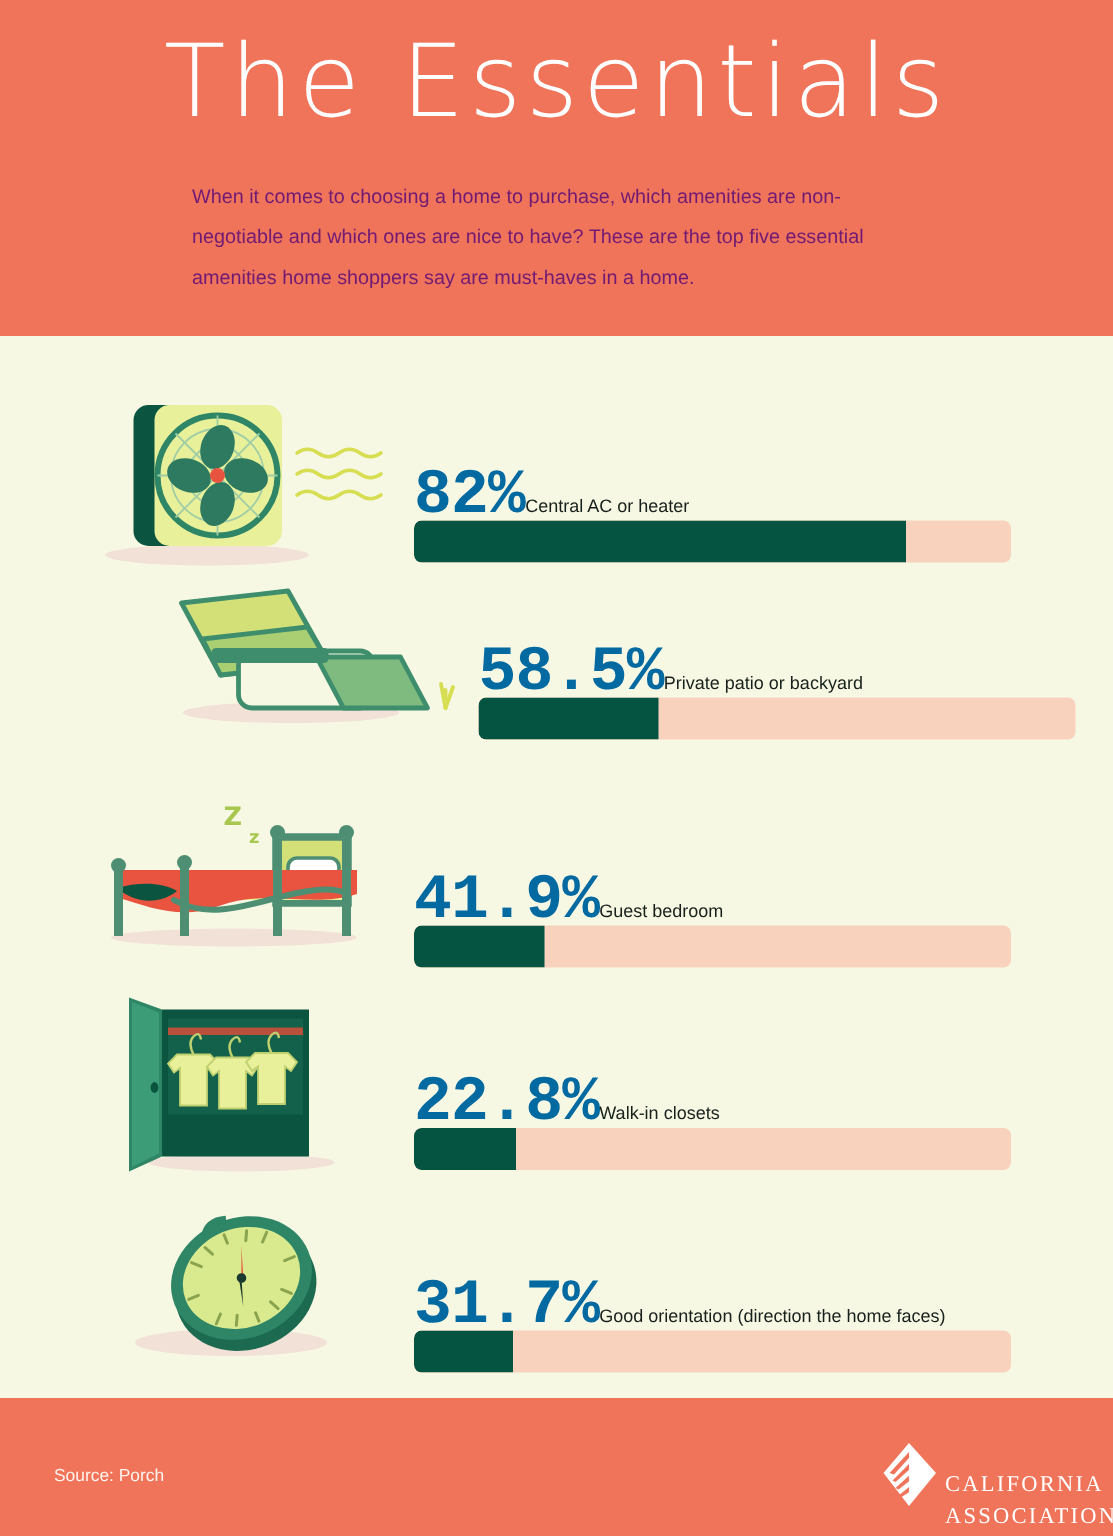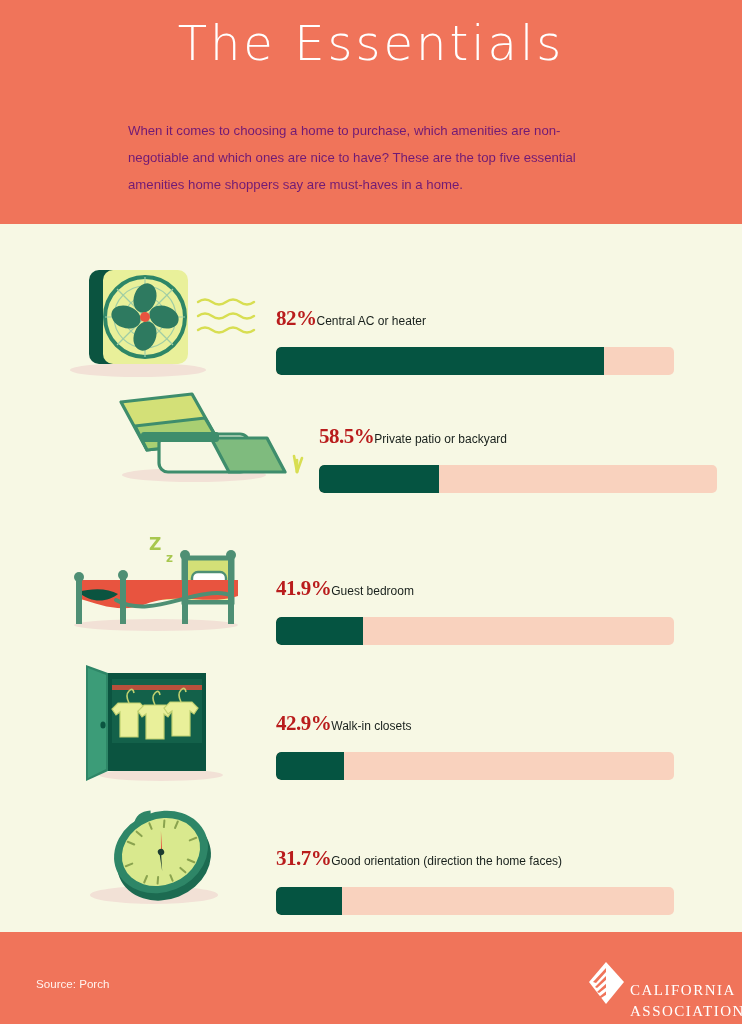--- a/index.html
+++ b/index.html
@@ -12,21 +12,21 @@
   .poster { position: relative; width: 742px; height: 1024px; background: #F7F8E4; }
 
   
   .header {
     position: absolute; left: 0; top: 0; width: 742px; height: 224px;
     background: #F0745A;
   }
   .title {
     position: absolute; left: 0; top: 18px; width: 742px;
     text-align: center;
-    font-size: 48px; font-weight: 300; letter-spacing: 3px;
+    font-size: 67px; font-weight: 300; letter-spacing: 3px;
     color: #FFFFFF; line-height: 1.08;
     font-family: "DejaVu Sans", sans-serif;
   }
   .subtitle {
     position: absolute; left: 128px; top: 118px; width: 490px;
     font-size: 13.2px; line-height: 2.04; color: #701a75;
     font-family: "Liberation Sans", sans-serif;
   }
 
   
@@ -40,23 +40,23 @@
 
   .art { position: absolute; left: 56px; top: 0; width: 210px; height: 135px; }
   .art svg { position: absolute; left: 0; top: 0; }
 
   .data { position: absolute; left: 276px; top: 0; width: 398px; height: 135px; }
   .labelline {
     position: absolute; left: 0; top: 56px; width: 420px; height: 34px;
     white-space: nowrap;
   }
   .pct {
-    font-size: 21px; font-weight: bold; color: #b91c1c;
+    font-size: 42px; font-weight: bold; color: #0369a1;
     letter-spacing: -0.5px; vertical-align: baseline;
-    font-family: Liberation Serif, serif;
+    font-family: Liberation Mono, monospace;
   }
   .amen {
     font-size: 12px; color: #18201C; vertical-align: baseline;
     font-family: "Liberation Sans", sans-serif;
   }
   .track {
     position: absolute; left: 0; top: 97px; width: 398px; height: 28px;
     background: #F9D2BE; border-radius: 5px; overflow: hidden;
   }
   .fill { position: absolute; left: 0; top: 0; height: 28px; background: #055441; border-radius: 5px 0 0 5px; }
@@ -207,21 +207,21 @@
             <path d="M99 50 q-4 -8 0 -12 q4 -4 5 2"></path>
             <path d="M125 47 q-4 -8 0 -12 q4 -4 5 2"></path>
           </g>
           <polygon points="30,10 52,18 52,116 30,126" fill="#2E8667"></polygon>
           <polygon points="32,13 50,20 50,114 32,123" fill="#3C9C78"></polygon>
           <ellipse cx="47" cy="70" rx="2.6" ry="3.6" fill="#0B5440"></ellipse>
         </svg>
       </div>
       <div class="data">
         <div class="labelline">
-          <span class="pct">42.9%</span><span class="amen">Walk-in closets</span>
+          <span class="pct">22.8%</span><span class="amen">Walk-in closets</span>
         </div>
         <div class="track">
           <div class="fill" style="width: 17.1%;"></div>
         </div>
       </div>
     </div>
 
     <div class="row r4">
       <div class="art">
         <svg width="210" height="135" viewBox="0 0 210 135">

